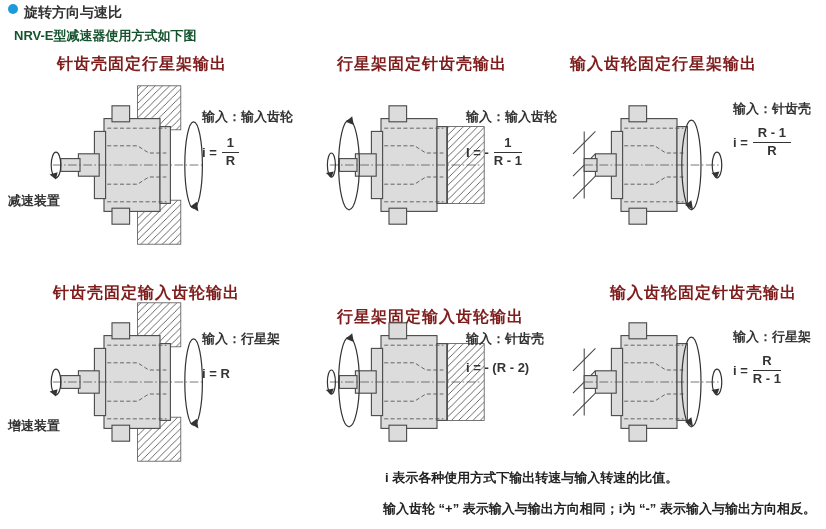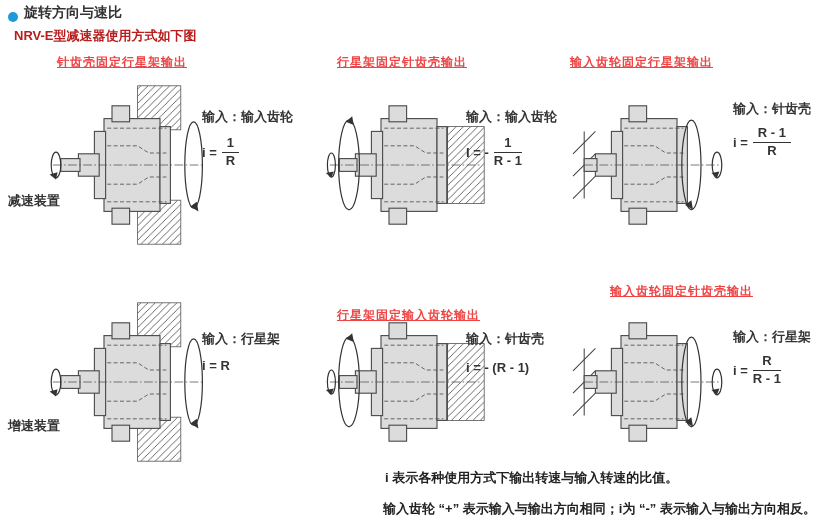--- a/index.html
+++ b/index.html
@@ -1,23 +1,23 @@
 <!DOCTYPE html>
 <html><head>
 <meta charset="utf-8">
 <style>
   html,body { margin:0; padding:0; background:#ffffff; }
   body { width:826px; height:529px; font-family:"Liberation Sans","DejaVu Sans",sans-serif; color:#333; }
   .stage { position:relative; width:826px; height:529px; overflow:hidden; background:#fff; }
   .abs { position:absolute; }
-  .header-row { display:flex; align-items:flex-end; gap:6px; }
+  .header-row { display:flex; align-items:flex-start; gap:6px; }
   .bullet { width:10px; height:10px; border-radius:50%; background:#1d9bd8; flex:0 0 auto; }
   .header-title { font-size:14px; font-weight:700; color:#333; }
-  .subtitle { font-size:13px; font-weight:700; color:#b91c1c; }
-  .cell-title { font-size:12px; font-weight:700; letter-spacing:1px; color:#ef4444; white-space:nowrap;text-decoration:underline; }
+  .subtitle { font-size:13px; font-weight:700; color:#14532d; }
+  .cell-title { font-size:16px; font-weight:700; letter-spacing:1px; color:#7f1d1d; white-space:nowrap; }
   .row-label { font-size:13px; font-weight:700; color:#333; white-space:nowrap; }
   .input-label { font-size:13px; font-weight:700; white-space:nowrap; }
   .formula { display:flex; align-items:center; gap:5px; font-size:13px; font-weight:700; white-space:nowrap; }
   .frac { display:inline-block; text-align:center; line-height:1.15; }
   .frac .num { display:block; border-bottom:1.5px solid #333; padding:0 5px 1px; }
   .frac .den { display:block; padding-top:1px; }
   .footnote-line { font-size:13px; font-weight:700; color:#222; white-space:nowrap; }
   svg { display:block; }
 </style>
 </head>
@@ -30,20 +30,21 @@
     <span class="header-title">旋转方向与速比</span>
   </div>
   <div class="abs subtitle" style="left:14px; top:27px;">NRV-E型减速器使用方式如下图</div>
 
   <div class="abs row-label" style="left:8px; top:192px;">减速装置</div>
   <div class="abs row-label" style="left:8px; top:417px;">增速装置</div>
 
   <div class="abs cell-title" style="left:57px;  top:54px;">针齿壳固定行星架输出</div>
   <div class="abs cell-title" style="left:337px; top:54px;text-align:right;">行星架固定针齿壳输出</div>
   <div class="abs cell-title" style="left:570px; top:54px;">输入齿轮固定行星架输出</div>
+  <div class="abs cell-title" style="left:53px;  top:283px;">针齿壳固定输入齿轮输出</div>
   <div class="abs cell-title" style="left:337px; top:283px;margin-top:24px;">行星架固定输入齿轮输出</div>
   <div class="abs cell-title" style="left:570px; top:283px;padding-left:40px;">输入齿轮固定针齿壳输出</div>
 
   <svg class="abs" style="left:48px; top:85px;" width="160" height="160" viewBox="0 0 200 200">
     <defs>
         <pattern id="h1" width="9" height="9" patternUnits="userSpaceOnUse">
           <path d="M-2,11 L11,-2" stroke="#555" stroke-width="1.1"></path>
         </pattern>
       </defs>
     <g>
@@ -260,29 +261,29 @@
       <span>i =</span>
       <span class="frac">
         <span class="num">R - 1</span>
         <span class="den">R</span>
       </span>
     </div>
   </div>
 
   <div class="abs" style="left:202px; top:330px;">
     <div class="input-label">输入：行星架</div>
-    <div class="formula" style="margin-top:10px;">
+    <div class="formula" style="margin-top:18px;">
       <span>i = R</span>
     </div>
   </div>
 
   <div class="abs" style="left:466px; top:330px;">
     <div class="input-label">输入：针齿壳</div>
     <div class="formula" style="margin-top:12px;">
-      <span>i = - (R - 1)</span>
+      <span>i = - (R - 2)</span>
     </div>
   </div>
 
   <div class="abs" style="left:733px; top:328px;">
     <div class="input-label">输入：行星架</div>
     <div class="formula" style="margin-top:8px;">
       <span>i =</span>
       <span class="frac">
         <span class="num">R</span>
         <span class="den">R - 1</span>

